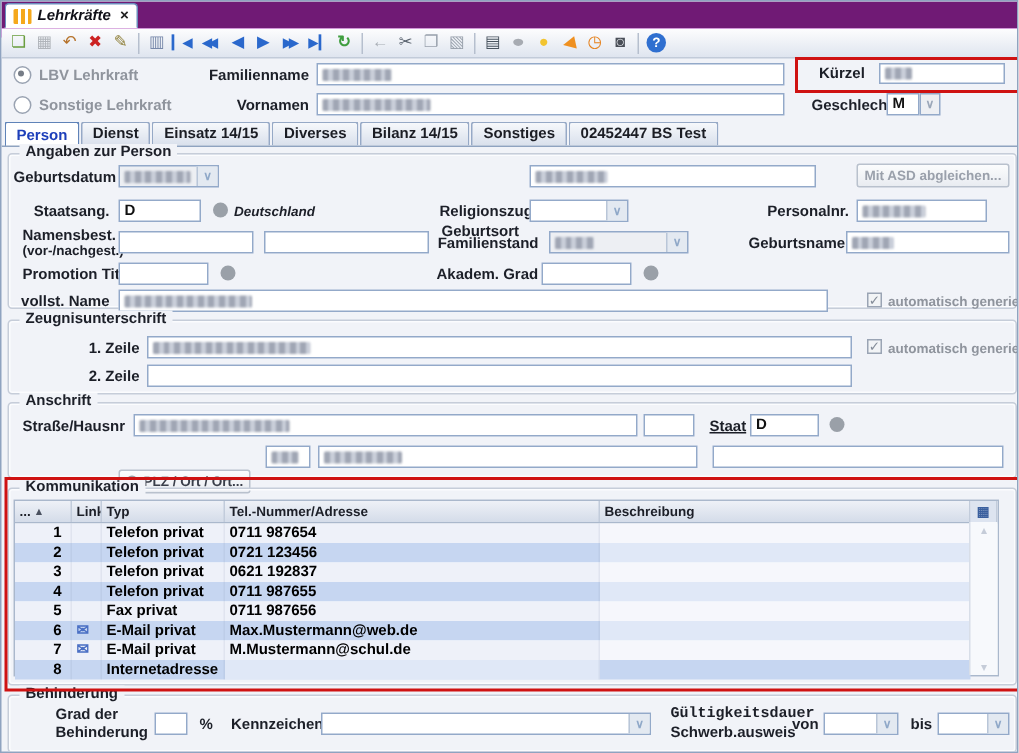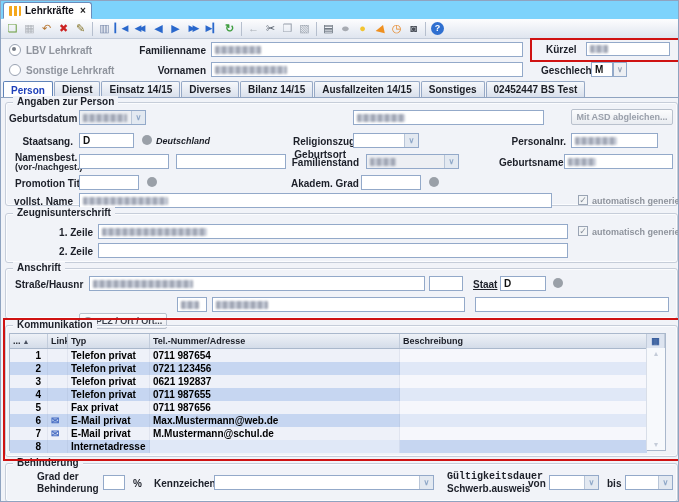--- a/index.html
+++ b/index.html
@@ -1,19 +1,19 @@
 <!DOCTYPE html>
 <html><head>
 <meta charset="utf-8">
 <style>
   html,body{margin:0;padding:0;background:#d8d8d8;font-family:"Liberation Sans",sans-serif;}
   .screen{position:relative;width:679px;height:502px;background:#f1f3f8;border:1px solid #8fa3c0;box-sizing:border-box;overflow:hidden;}
 
   
-  .tabbar{position:absolute;top:0;left:0;right:0;height:18px;background:#7dd3fc;border-bottom:6px solid #d946ef;}
+  .tabbar{position:absolute;top:0;left:0;right:0;height:18px;background:#701a75;border-bottom:6px solid #d946ef;font-style:italic;}
   .doc-tab{position:absolute;left:2px;top:1px;height:17px;background:#fff;border:1px solid #6a8cbc;border-bottom:1px solid #fff;
     border-radius:3px 3px 0 0;display:flex;align-items:center;gap:4px;padding:0 5px;box-sizing:border-box;}
   .module-icon{width:12px;height:10px;background:repeating-linear-gradient(90deg,#f5a81c 0 3px,rgba(0,0,0,0) 3px 5px);border-radius:1px;}
   .doc-tab .tlabel{font-size:10px;font-weight:bold;color:#101018;}
   .doc-tab .tclose{font-size:10px;font-weight:bold;color:#222;margin-left:2px;}
 
   
   .toolbar{position:absolute;top:18px;left:0;right:0;height:19px;background:linear-gradient(#fdfdfe,#dfe5ef);
     border-bottom:1px solid #c2cbd9;display:flex;align-items:center;padding-left:3px;}
   .tbtn{width:17px;height:16px;display:flex;align-items:center;justify-content:center;font-size:11px;line-height:1;cursor:default;}
@@ -152,21 +152,20 @@
       <span>M</span>
     </div>
   <div class="fld dis" style="left:612px;top:61px;width:14px;padding:0;justify-content:center;color:#9aa6b8;font-size:8px;">∨</div>
 
   <div class="tabs">
     <div class="tab active">Person</div>
     <div class="tab">Dienst</div>
     <div class="tab">Einsatz 14/15</div>
     <div class="tab">Diverses</div>
     <div class="tab">Bilanz 14/15</div>
-    <div class="tab">Ausfallzeiten 14/15</div>
     <div class="tab">Sonstiges</div>
     <div class="tab">02452447 BS Test</div>
   </div>
   <div class="tabline"></div>
 
   <div class="group" style="left:4px;top:101px;width:671px;height:102px;"></div>
   <div class="gtitle" style="left:12px;top:95px;">Angaben zur Person</div>
 
   <div class="lbl r" style="left:8px;top:112px;width:64px;">Geburtsdatum</div>
   <div class="fld dis" style="left:78px;top:109px;width:67px;">

